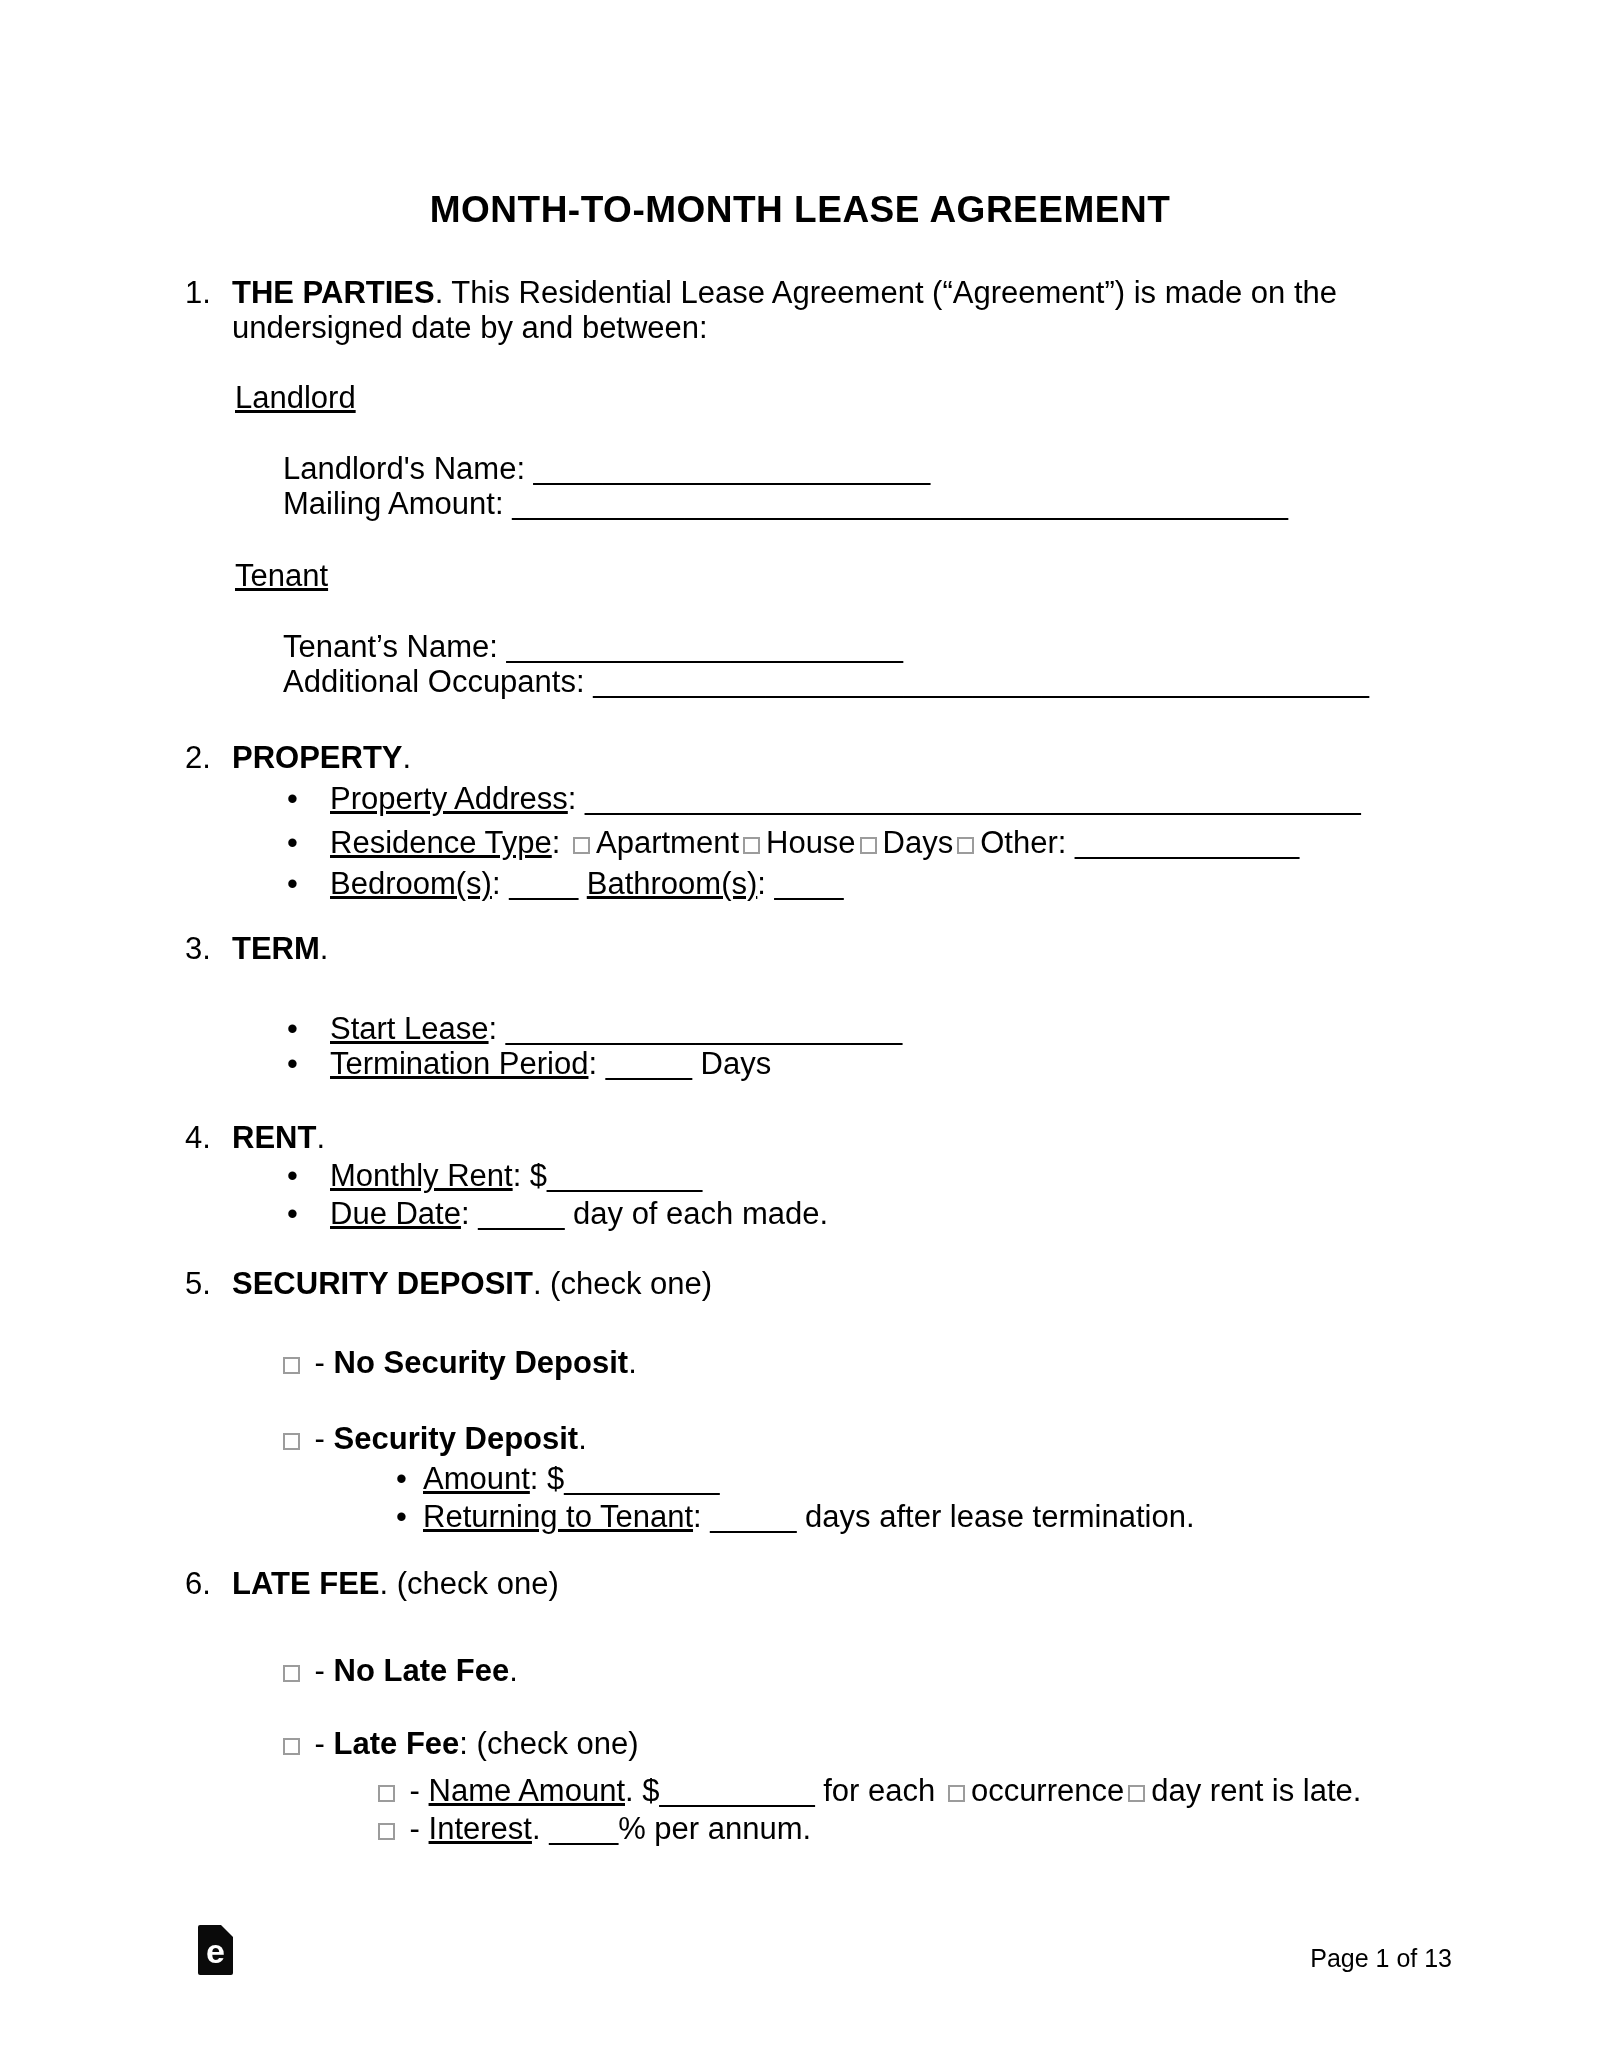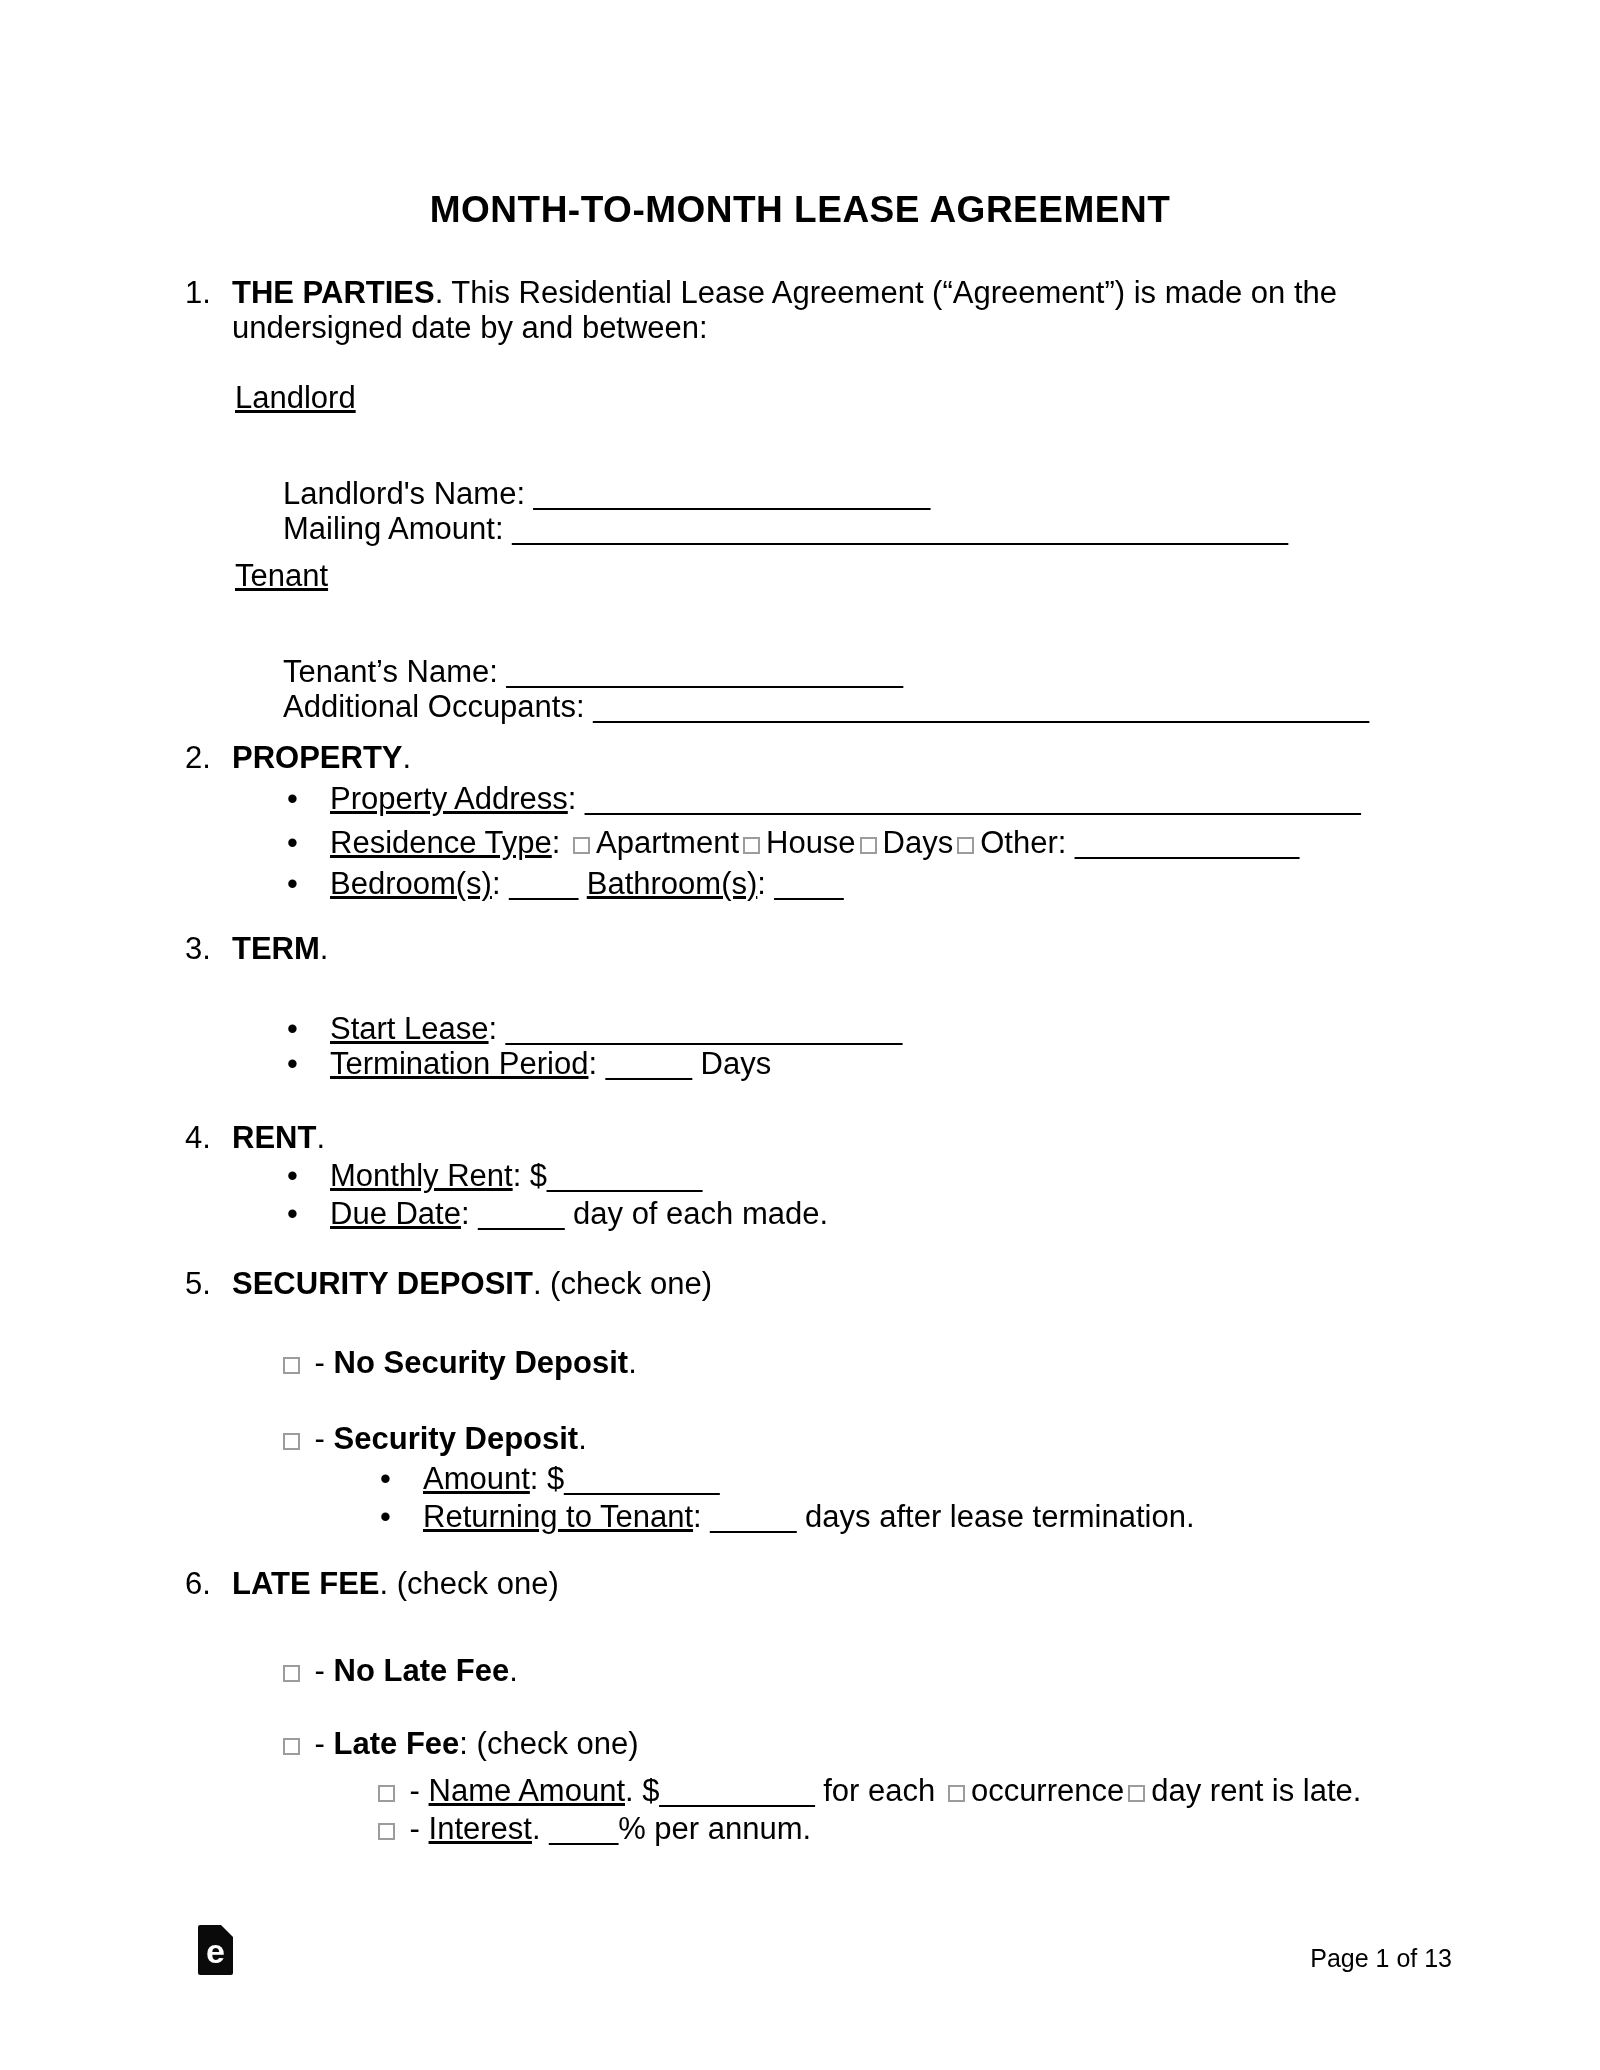--- a/index.html
+++ b/index.html
@@ -8,25 +8,25 @@
     font-family:"Liberation Sans","DejaVu Sans",sans-serif;
     font-size:31px;line-height:35px;color:#000;
   }
   .ln{position:absolute;white-space:nowrap;}
   .title{position:absolute;top:192px;left:0;width:1600px;text-align:center;
          font-size:37px;font-weight:bold;letter-spacing:.5px;}
   .num{position:absolute;left:185px;white-space:nowrap;}
   .para{position:absolute;left:232px;top:275px;width:1135px;white-space:normal;}
   .sec{left:232px;}
   .ind1{left:235px;}
-  .fld{left:283px;margin-top:25px;}
+  .fld{left:283px;}
   .cbrow1{left:283px;}
   .cbrow2{left:378px;}
   .bul1{left:287px;}
-  .bul2{left:380px;}
+  .bul2{left:380px;text-align:center;}
   .bsp{display:inline-block;width:43px;}
   .b{font-weight:bold;}
   .u{text-decoration:underline;margin-top:18px;}
   .cb{display:inline-block;width:13px;height:13px;border:2px solid #9c9c9c;
       background:#fff;vertical-align:-1px;}
   .cbm{margin-right:6px;}
   .cbi{margin:0 6px 0 4px;}
   .footer-page{position:absolute;top:1941px;right:148px;font-size:25px;}
   .logo{position:absolute;left:198px;top:1925px;width:35px;height:50px;
         background:#0a0a0a;border-radius:2px;}

